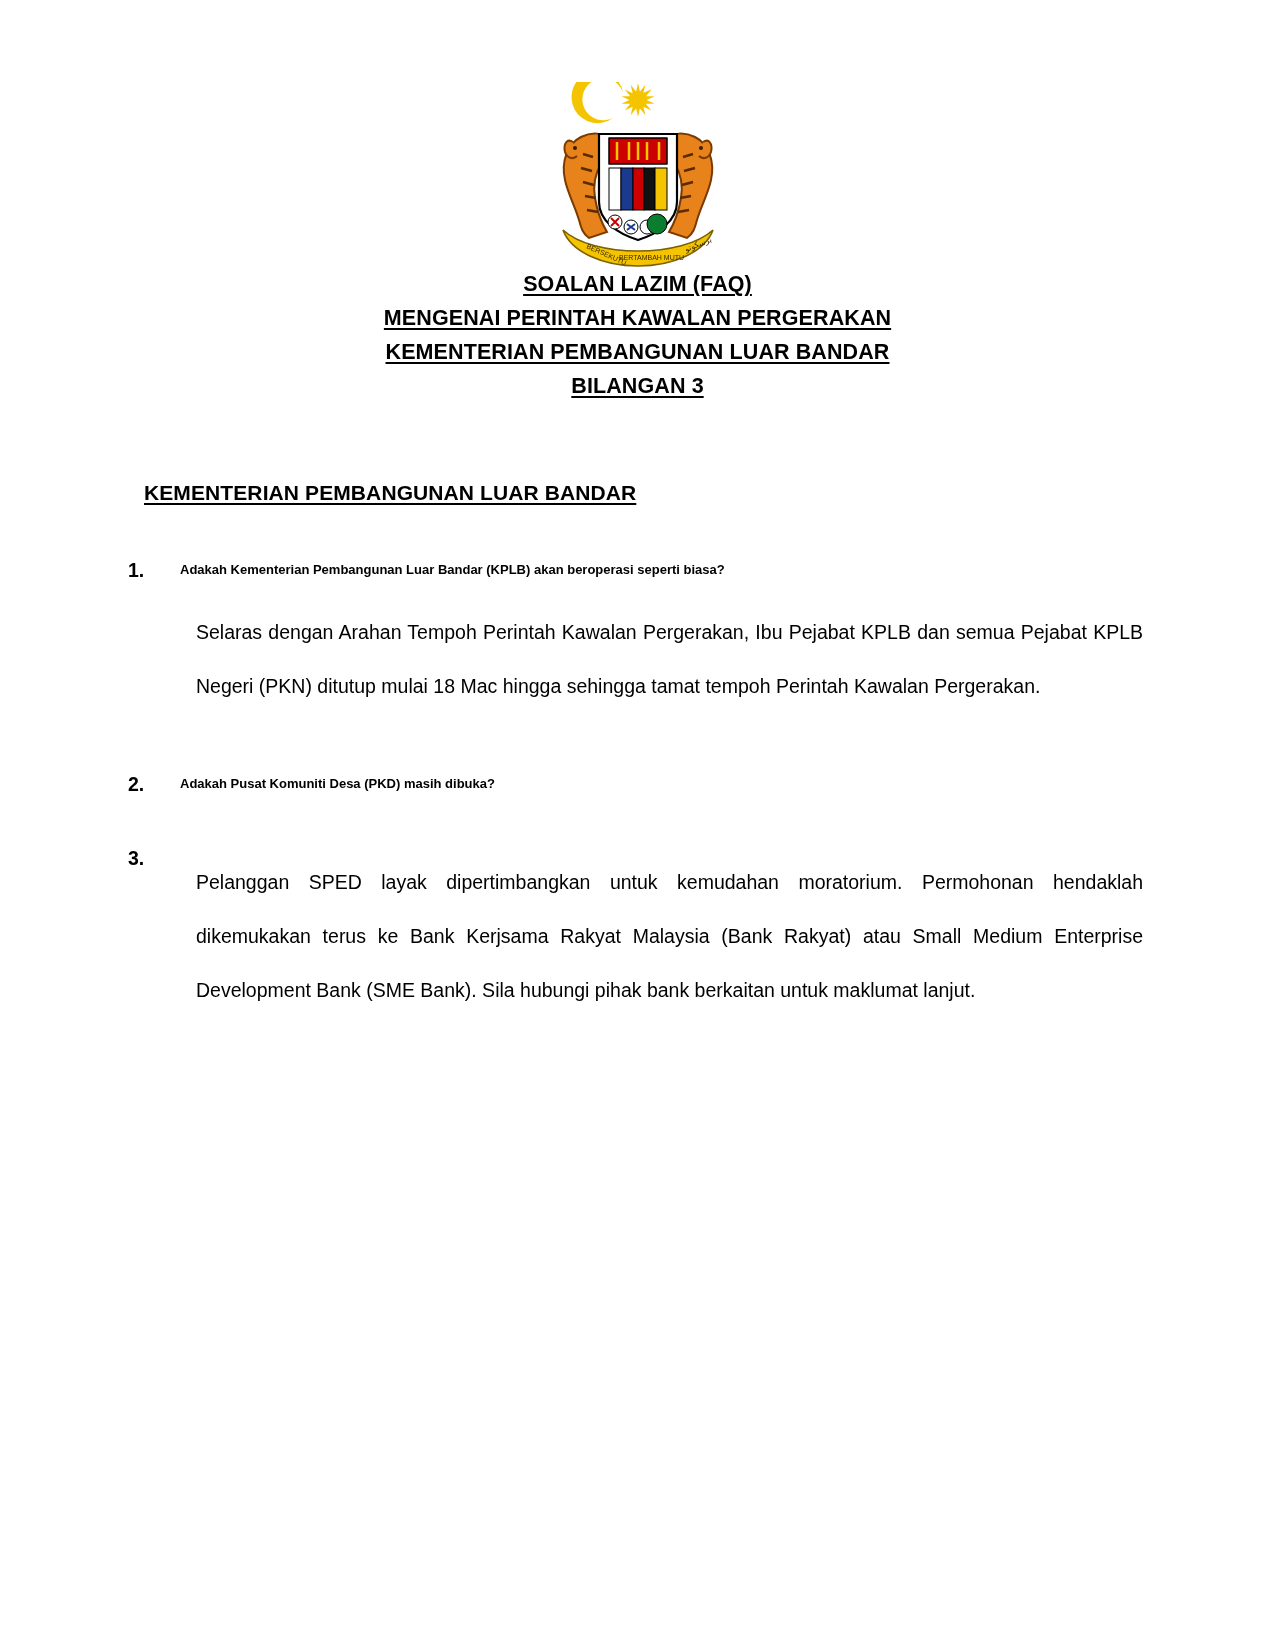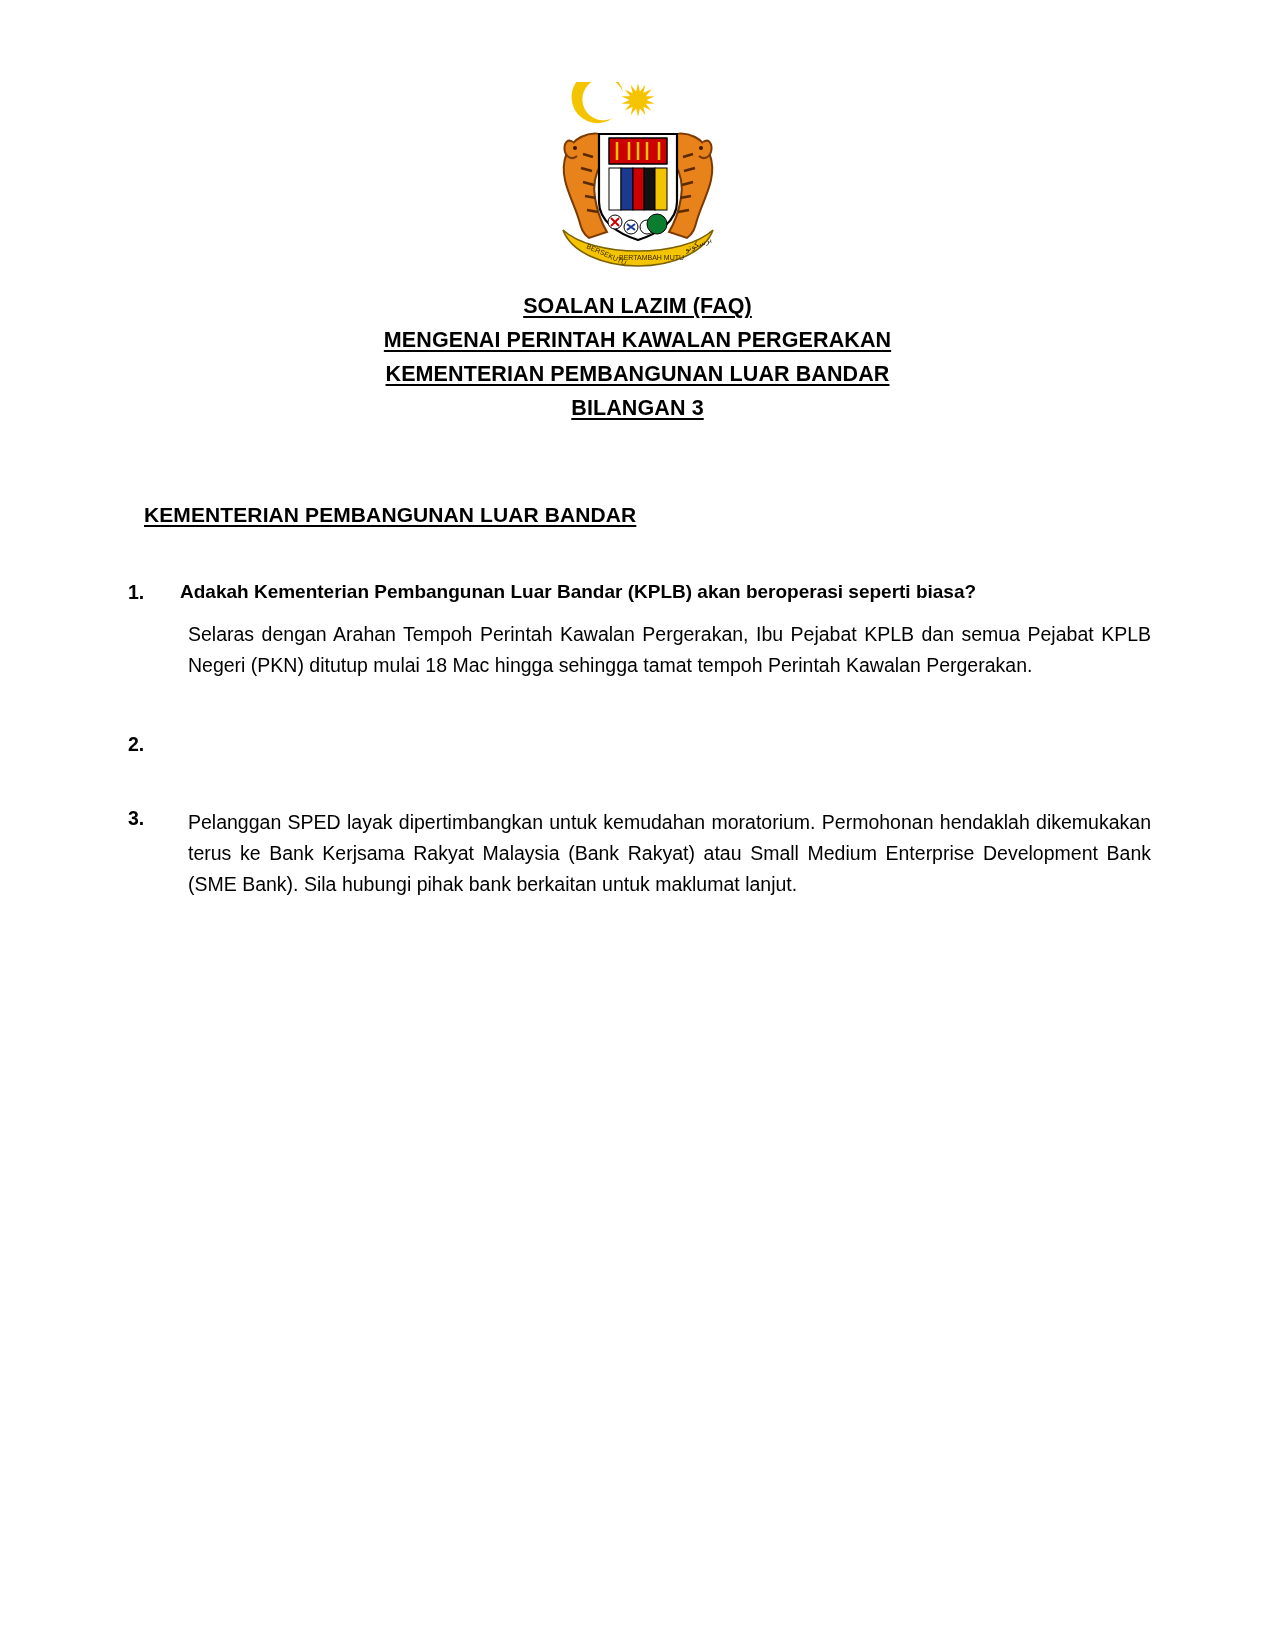--- a/index.html
+++ b/index.html
@@ -31,21 +31,20 @@
   }
   .crest {
     width: 230px;
     height: 185px;
     position: relative;
   }
   .crest svg { display: block; }
 
   
   .doc-title {
-    margin-top: 22px;
     text-align: center;
     font-weight: bold;
     font-size: 21.5px;
     line-height: 34px;
     letter-spacing: 0.1px;
   }
   .doc-title div {
     display: block;
   }
   .doc-title span.u {
@@ -81,32 +80,32 @@
     font-size: 19.5px;
     line-height: 38px;
     padding-left: 6px;
     box-sizing: border-box;
   }
   .faq-body {
     flex: 1 1 auto;
   }
   .faq-q {
     font-weight: bold;
-    font-size: 19px;
+    font-size: 13px;
     line-height: 38px;
     text-align: justify;
     text-justify: inter-word;
     margin: 0;
   }
   .faq-a {
     font-size: 19.5px;
-    line-height: 31px;
+    line-height: 54px;
     text-align: justify;
     text-justify: inter-word;
-    margin: 8px;
+    margin: 16px;
   }
   
 </style>
 </head>
 <body>
 
 <div class="page">
 
   <div class="crest-wrap">
     <div class="crest">
@@ -205,20 +204,21 @@
       <div class="faq-num">1.</div>
       <div class="faq-body">
         <p class="faq-q">Adakah Kementerian Pembangunan Luar Bandar (KPLB) akan beroperasi seperti biasa?</p>
         <p class="faq-a">Selaras dengan Arahan Tempoh Perintah Kawalan Pergerakan, Ibu Pejabat KPLB dan semua Pejabat KPLB Negeri (PKN) ditutup mulai 18 Mac hingga sehingga tamat tempoh Perintah Kawalan Pergerakan.</p>
       </div>
     </div>
 
     <div class="faq-item">
       <div class="faq-num">2.</div>
       <div class="faq-body">
+        <p class="faq-q">Adakah Pusat Komuniti Desa (PKD) masih dibuka?</p>
       </div>
     </div>
 
     <div class="faq-item">
       <div class="faq-num">3.</div>
       <div class="faq-body">
         <p class="faq-a">Pelanggan SPED layak dipertimbangkan untuk kemudahan moratorium. Permohonan hendaklah dikemukakan terus ke Bank Kerjsama Rakyat Malaysia (Bank Rakyat) atau Small Medium Enterprise Development Bank (SME Bank). Sila hubungi pihak bank berkaitan untuk maklumat lanjut.</p>
       </div>
     </div>
 

